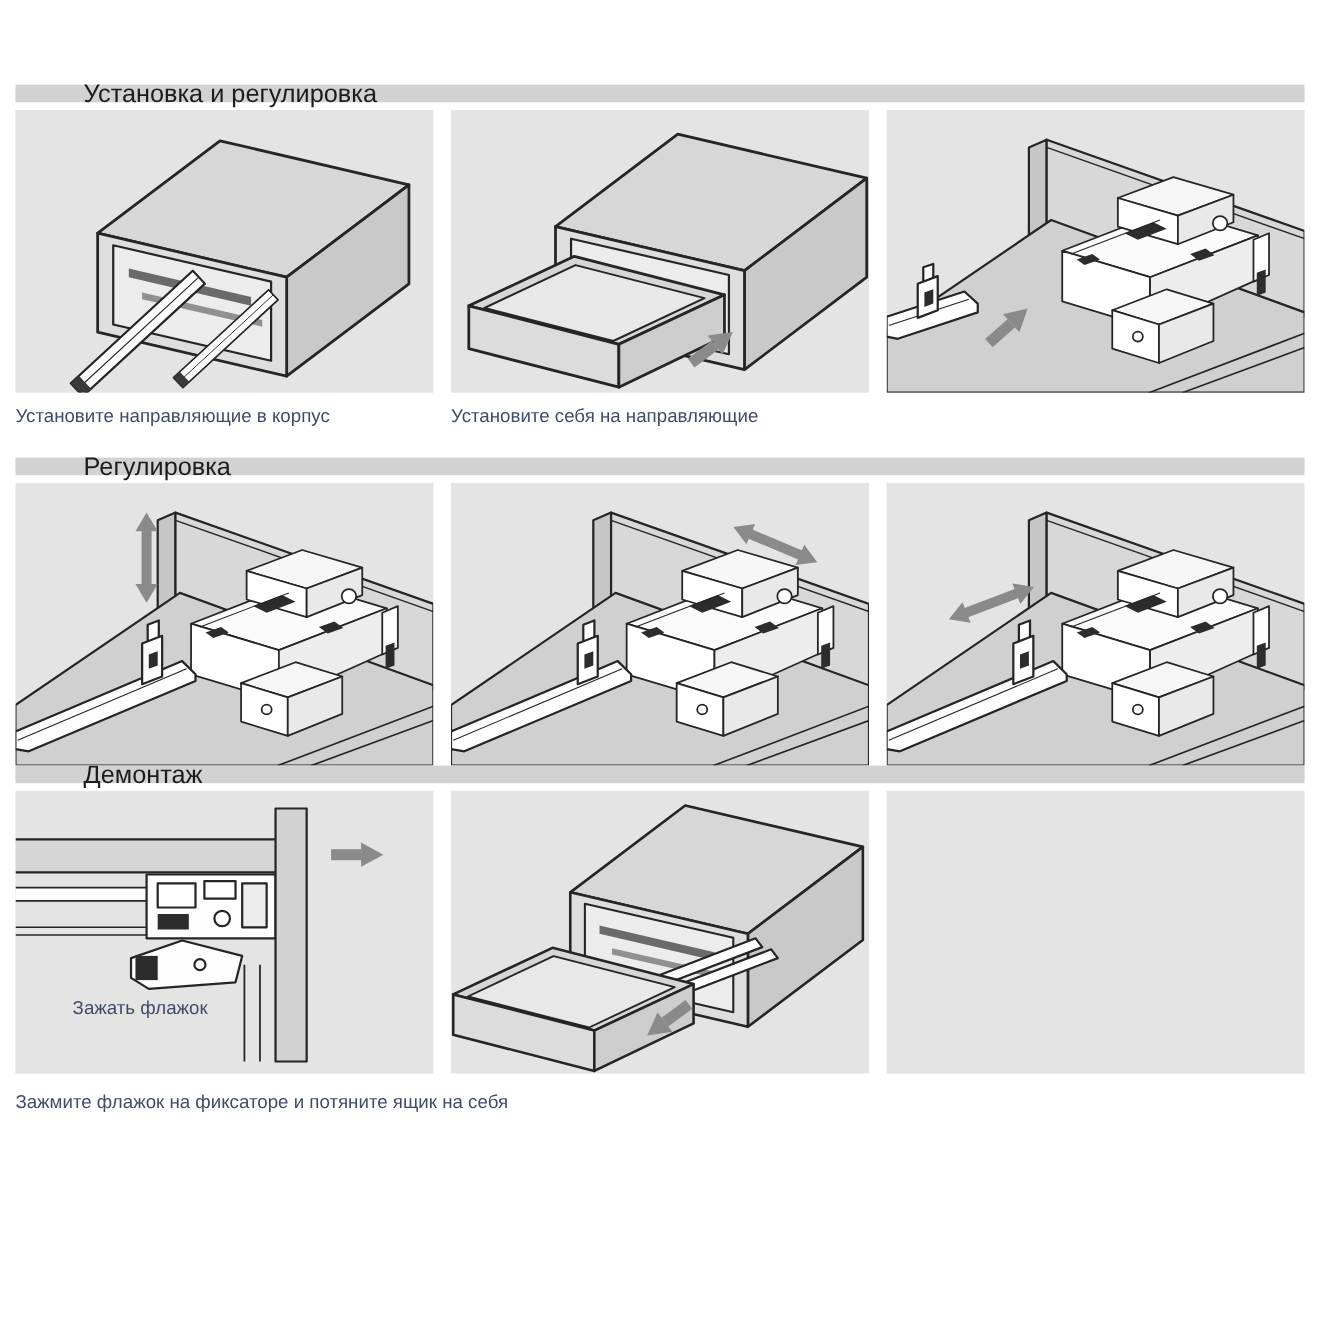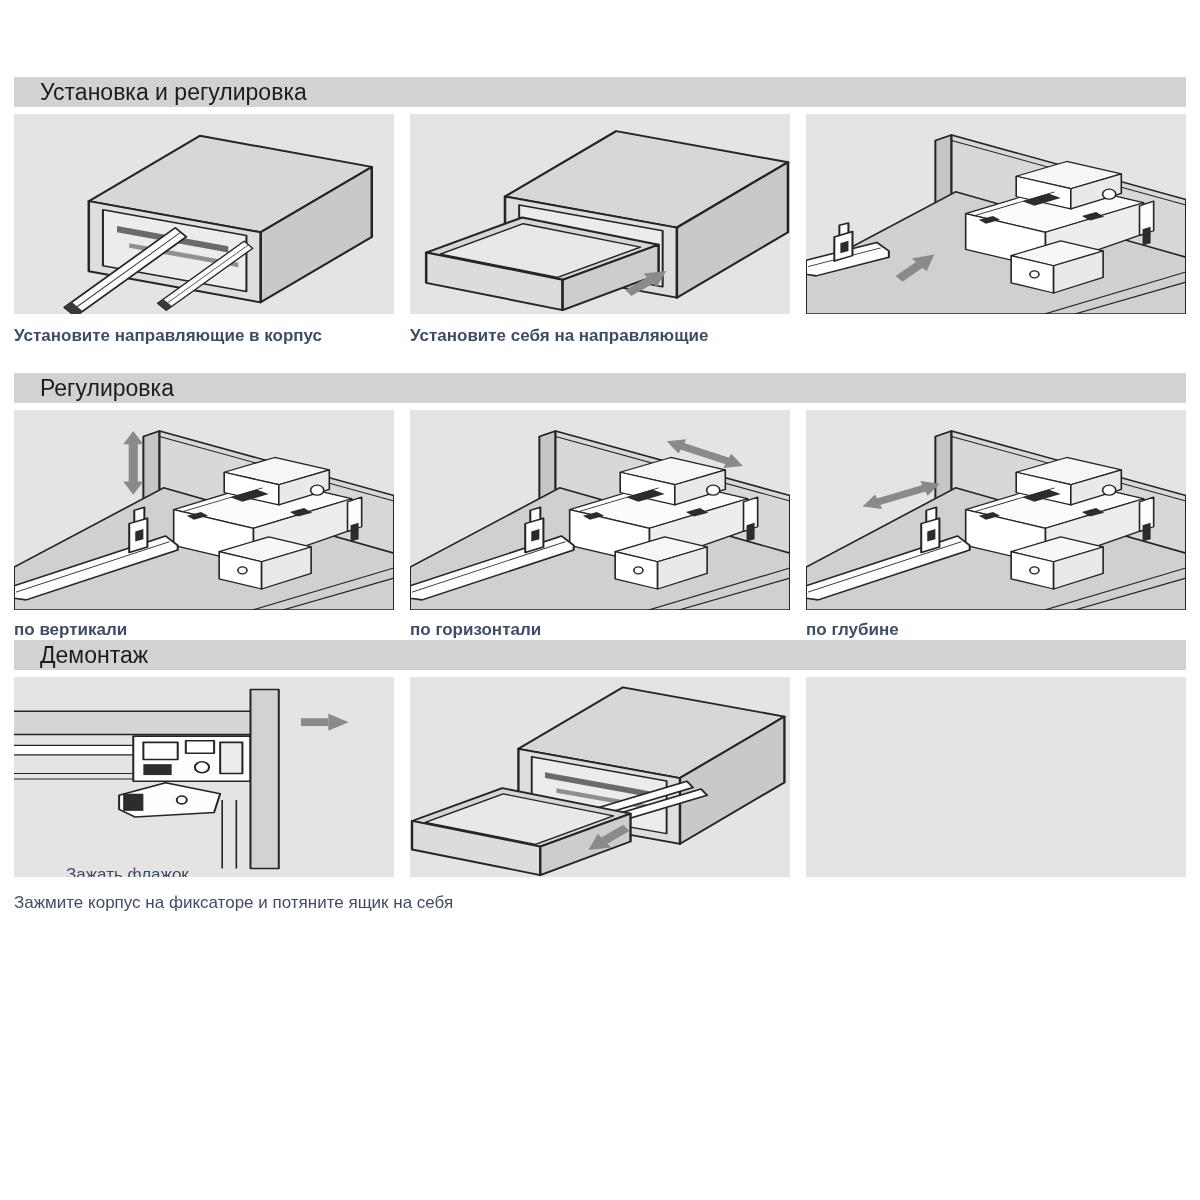--- a/index.html
+++ b/index.html
@@ -1,29 +1,29 @@
 <!DOCTYPE html>
 <html><head>
 <meta charset="utf-8">
 <style>
   html,body{margin:0;padding:0;background:#fff;}
   .page{position:relative;width:1200px;height:1200px;background:#ffffff;overflow:hidden;
         font-family:"Liberation Sans",sans-serif;color:#1c1c1c;}
-  .hbar{margin-left:14px;margin-right:14px;height:30px;background:#d2d2d2;
-        display:flex;align-items:center;}
+  .hbar{margin-left:14px;margin-right:14px;height:16px;background:#d2d2d2;
+        display:flex;align-items:center;padding-left:36px;}
   .hbar span{padding-left:26px;font-size:23px;color:#1c1c1c;}
   .hbar.first{margin-top:77px;}
   .hbar.second{margin-top:27px;}
   .hbar.third{}
   .grid{display:grid;grid-template-columns:1fr 1fr 1fr;gap:16px;margin:7px 14px 0;}
-  .panel{height:200px;background:#e4e4e4;position:relative;overflow:hidden;}
+  .panel{height:257px;background:#e4e4e4;position:relative;overflow:hidden;}
   .panel svg{display:block;width:100%;height:100%;}
   .caps{display:grid;grid-template-columns:1fr 1fr 1fr;gap:16px;margin:12px 14px 0;}
   .caps.tight{margin-top:10px;}
-  .cap{font-size:17px;color:#3d4d68;line-height:20px;font-weight:bold;}
+  .cap{font-size:17px;color:#3d4d68;line-height:20px;}
   .bottom-cap{margin:16px 14px 0;font-size:17px;color:#3d4d68;}
   .flag-label{position:absolute;left:52px;top:188px;font-size:17px;color:#3d4d68;}
   
   .watermark{position:absolute;left:398px;top:753px;display:flex;align-items:flex-end;
              gap:14px;z-index:5;pointer-events:none;}
   .wm-logo{position:relative;width:54px;height:54px;border:3px solid rgba(240,134,90,0.92);
            margin-bottom:2px;}
   .wm-bar{position:absolute;left:17px;top:8px;width:19px;height:50px;
           background:rgba(243,141,96,0.85);}
   .wm-flag{position:absolute;left:13px;top:-12px;width:34px;height:28px;
@@ -162,25 +162,20 @@
       </svg>
     </div>
     <div class="panel">
       <svg viewBox="0 0 376 257" preserveAspectRatio="none">
         <use href="#closeup"></use>
         <use href="#longrail"></use>
         <use href="#dblarrow" transform="translate(56,124) rotate(-21)"></use>
       </svg>
     </div>
   </div>
-  <div class="caps tight">
-    <div class="cap">по вертикали</div>
-    <div class="cap">по горизонтали</div>
-    <div class="cap">по глубине</div>
-  </div>
 
 
   <div class="hbar third">
     <span>Демонтаж</span>
   </div>
   <div class="grid">
     <div class="panel">
       <svg viewBox="0 0 376 257" preserveAspectRatio="none">
         <g stroke="#252525" stroke-width="2" stroke-linejoin="round">
           <rect x="0" y="44" width="234" height="30" fill="#d6d6d6" stroke="none"></rect>
@@ -210,15 +205,15 @@
         <g stroke="#252525" stroke-width="2" stroke-linejoin="round">
           <path d="M186,168 L274,134 L280,142 L192,176 Z" fill="#fdfdfd"></path>
           <path d="M200,178 L288,144 L294,152 L206,186 Z" fill="#fdfdfd"></path>
         </g>
         <use href="#drawer" transform="translate(2,138) scale(0.94)"></use>
         <use href="#arrow1" transform="translate(214,194) rotate(143)"></use>
       </svg>
     </div>
     <div class="panel"></div>
   </div>
-  <div class="bottom-cap">Зажмите корпус на фиксаторе и потяните ящик на себя</div>
+  <div class="bottom-cap">Зажмите флажок на фиксаторе и потяните ящик на себя</div>
 
 </div>
 
 </body></html>

